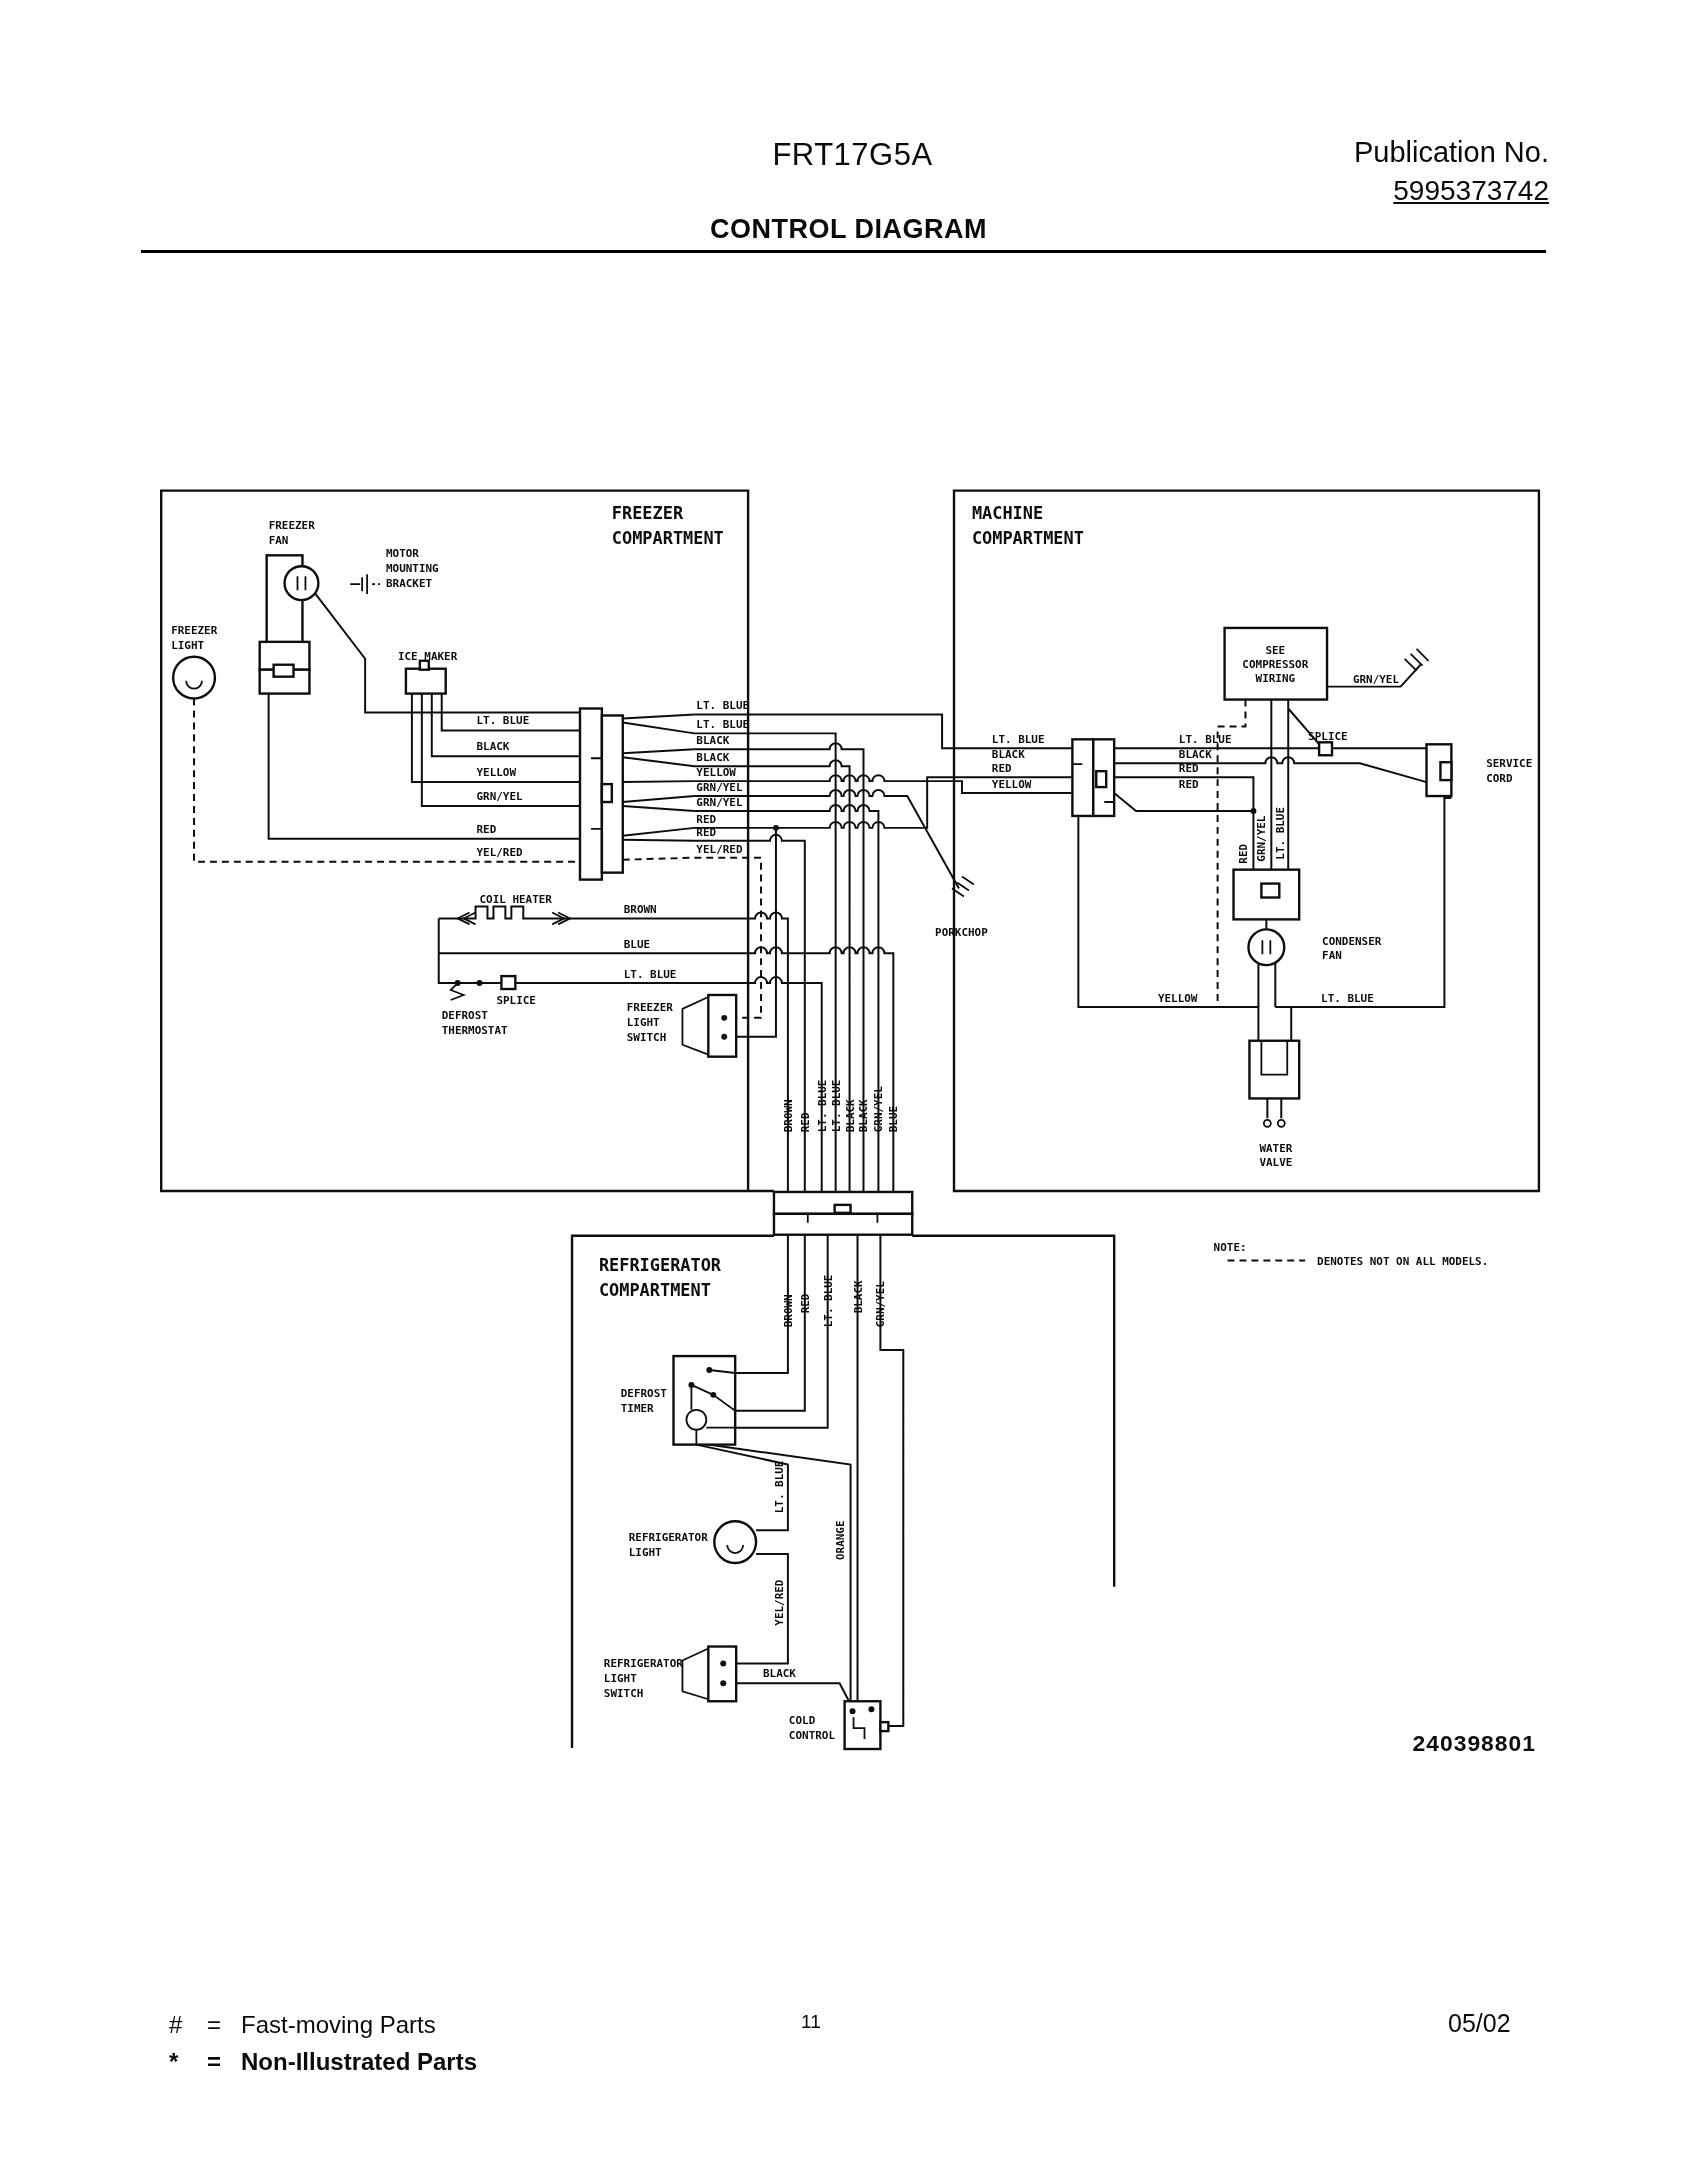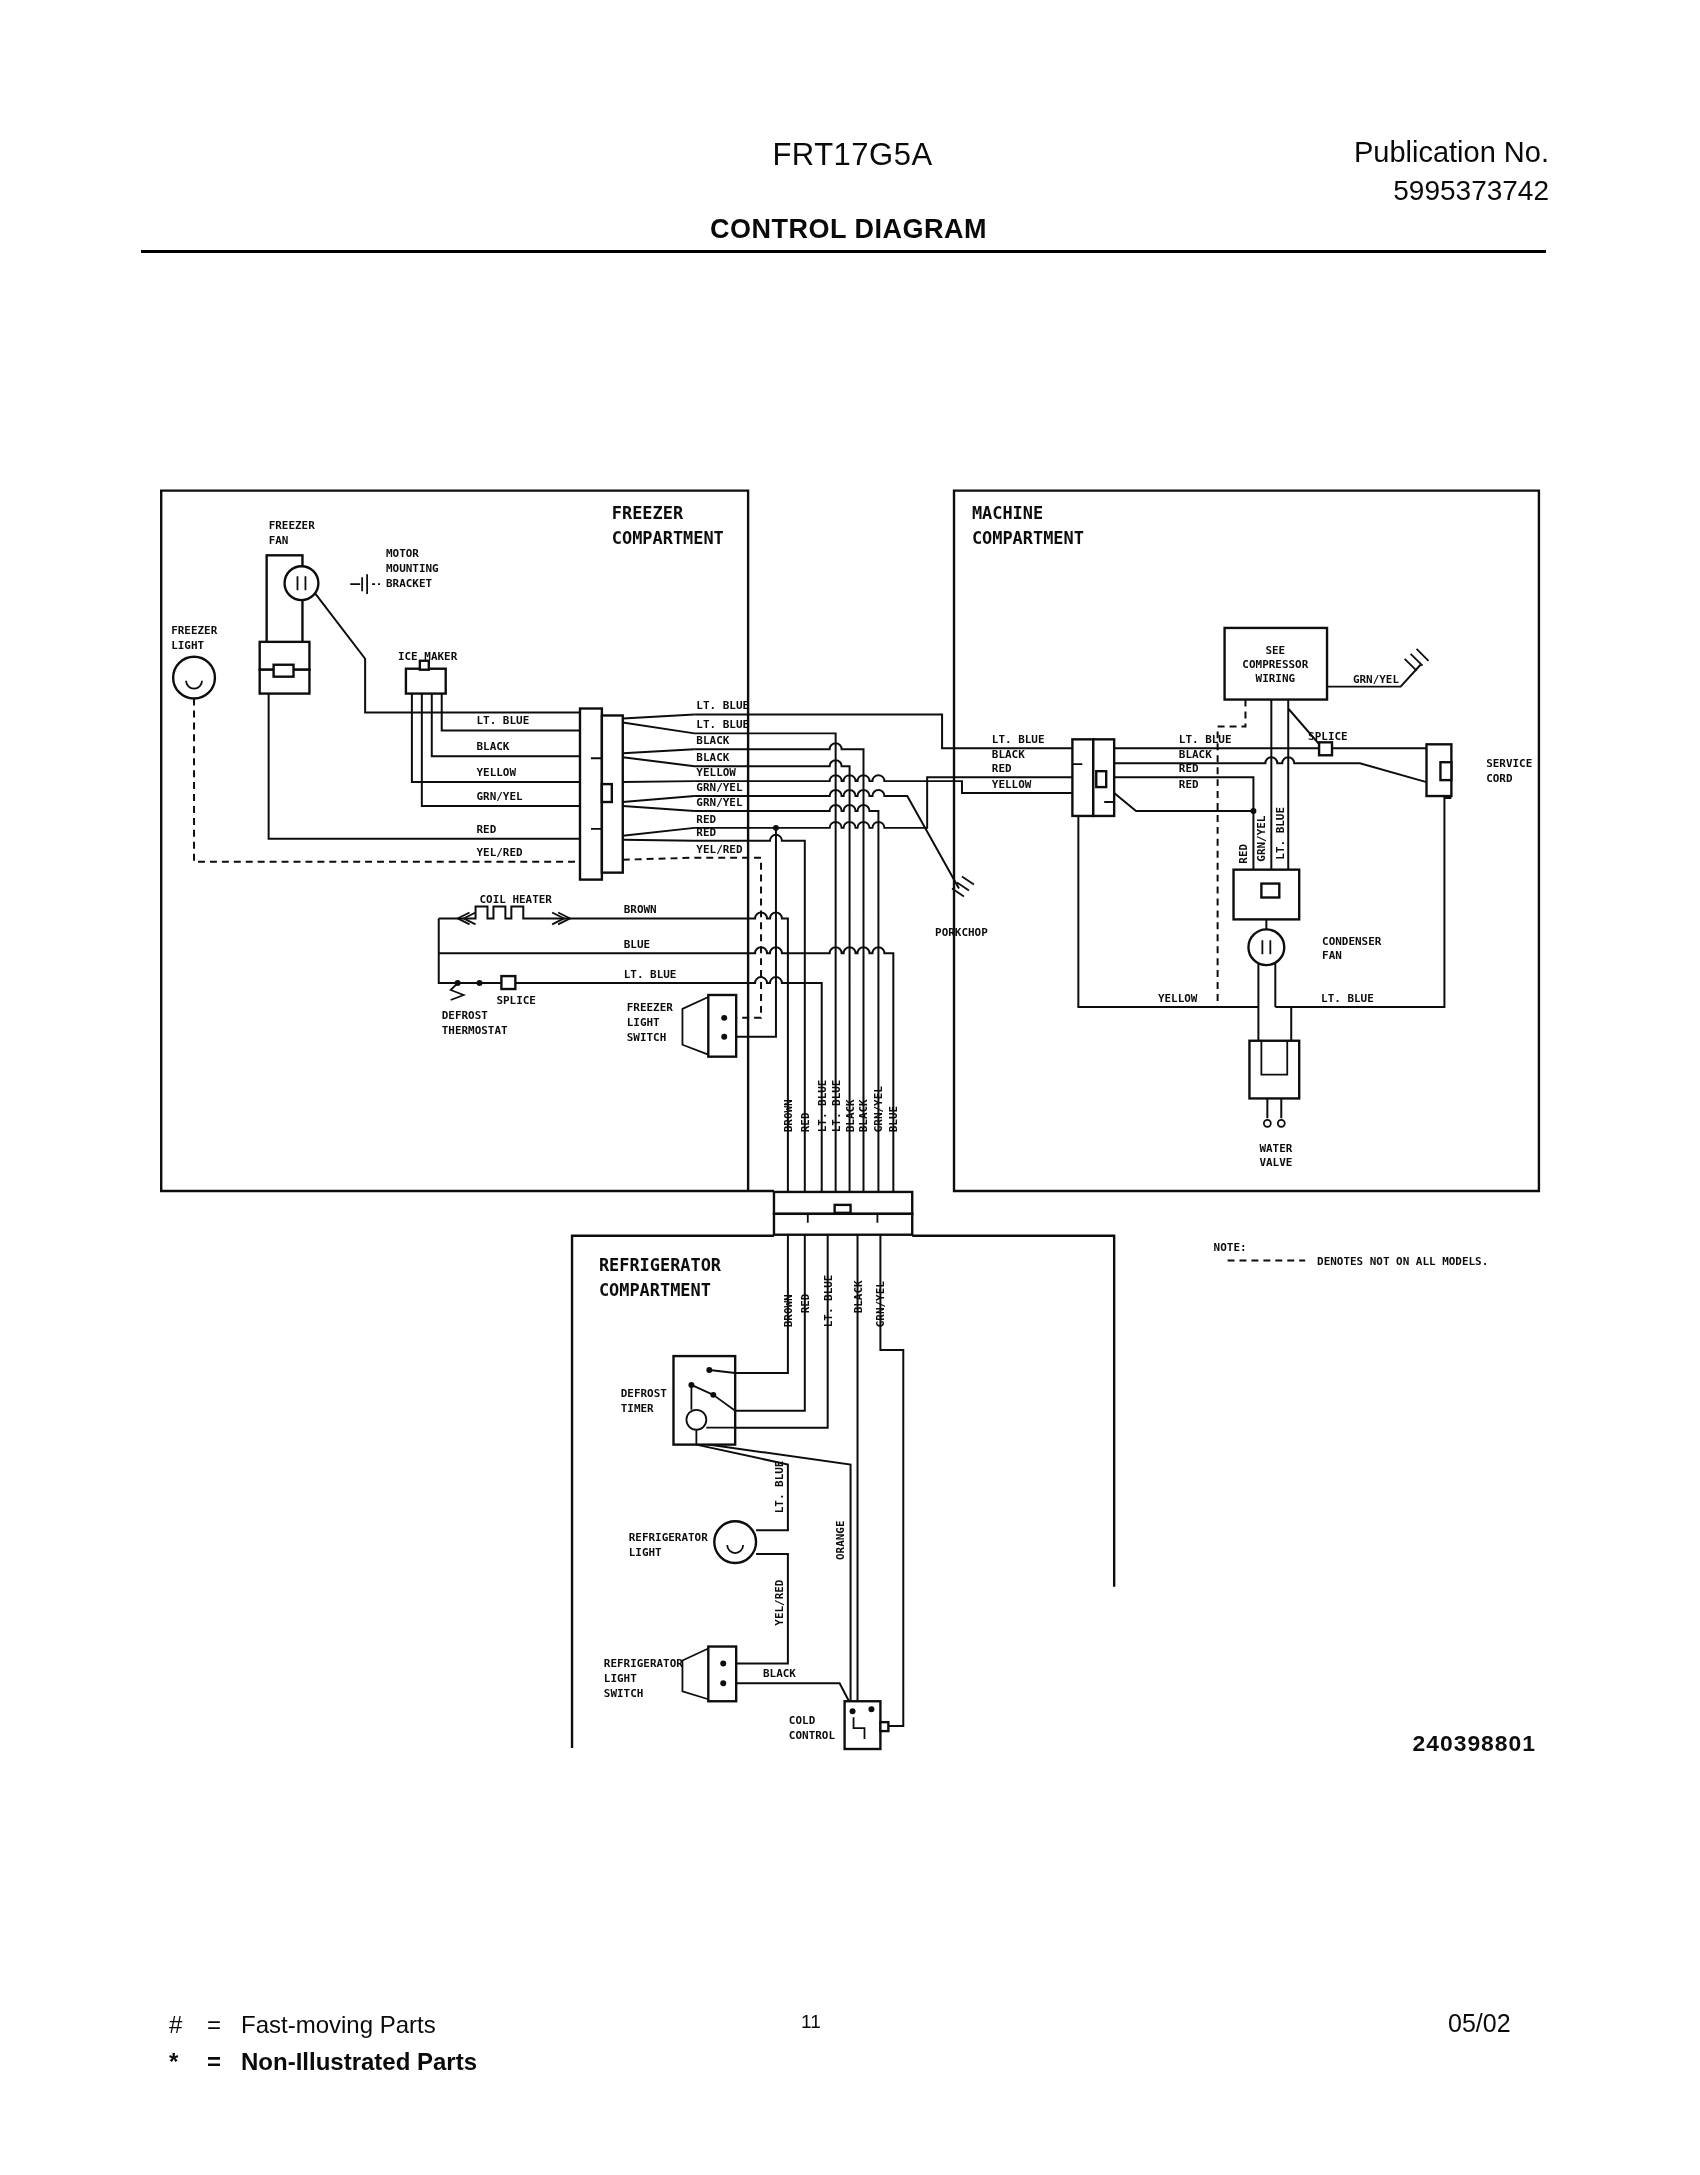--- a/index.html
+++ b/index.html
@@ -2,21 +2,21 @@
 <html><head>
 <meta charset="utf-8">
 <style>
   html,body{margin:0;padding:0;background:#fff;}
   #page{position:relative;width:1700px;height:2175px;background:#ffffff;
         font-family:"Liberation Sans",sans-serif;color:#0a0a0a;overflow:hidden;margin-left:12px;}
   .abs{position:absolute;}
   #model{left:746px;top:137px;width:189px;text-align:center;font-size:31px;letter-spacing:0.5px;}
   #pubblock{left:1234px;top:133px;width:303px;text-align:right;line-height:1.35;}
   #publabel{font-size:29px;text-align:right;}
-  #pubnum{font-size:28px;}
+  #pubnum{font-size:28px;text-decoration:underline;}
   #doctitle{left:687px;top:214px;width:299px;text-align:center;font-size:27px;font-weight:bold;letter-spacing:0.5px;}
   #titlerule{left:129px;top:250px;width:1405px;height:3px;background:#000;}
   .footline{font-size:24px;}
   #f1{left:157px;top:2011px;}
   #f2{left:157px;top:2048px;font-weight:bold;}
   .fsym{display:inline-block;width:38px;}
   .feq{display:inline-block;width:34px;}
   #pageno{left:789px;top:2011px;font-size:19px;}
   #docdate{left:1436px;top:2009px;font-size:25px;}
   svg text{fill:#0d0d0d;}

